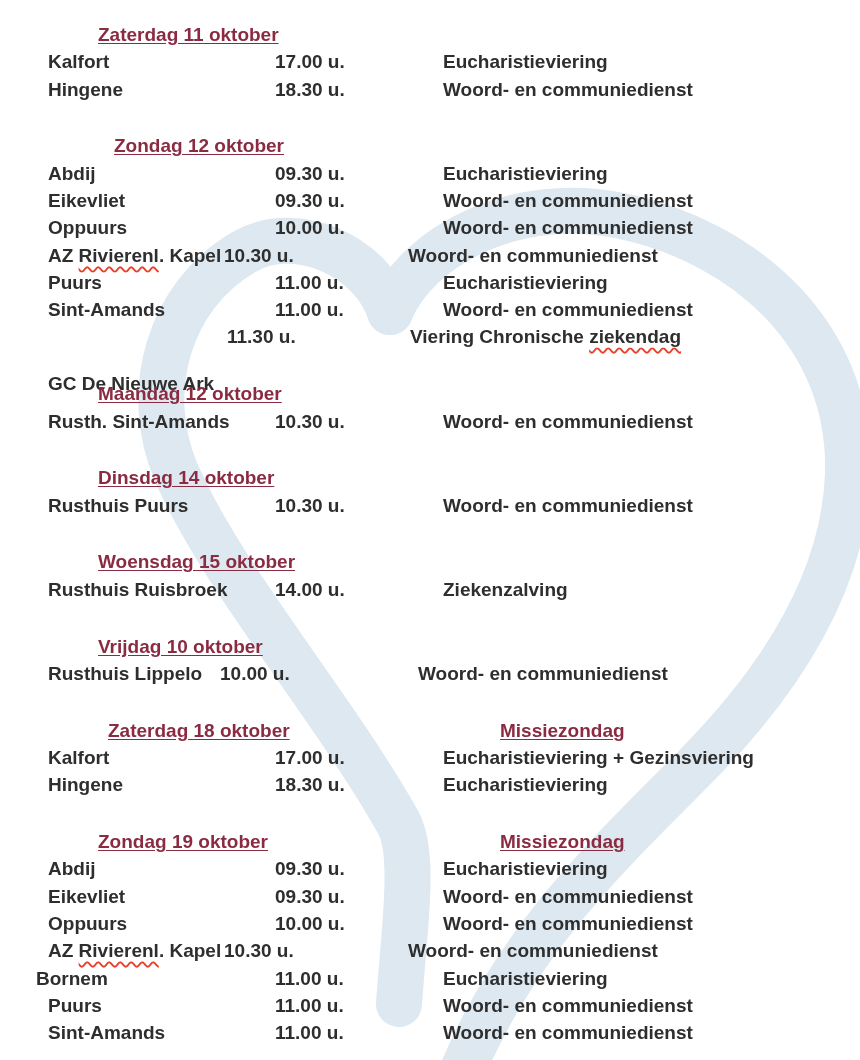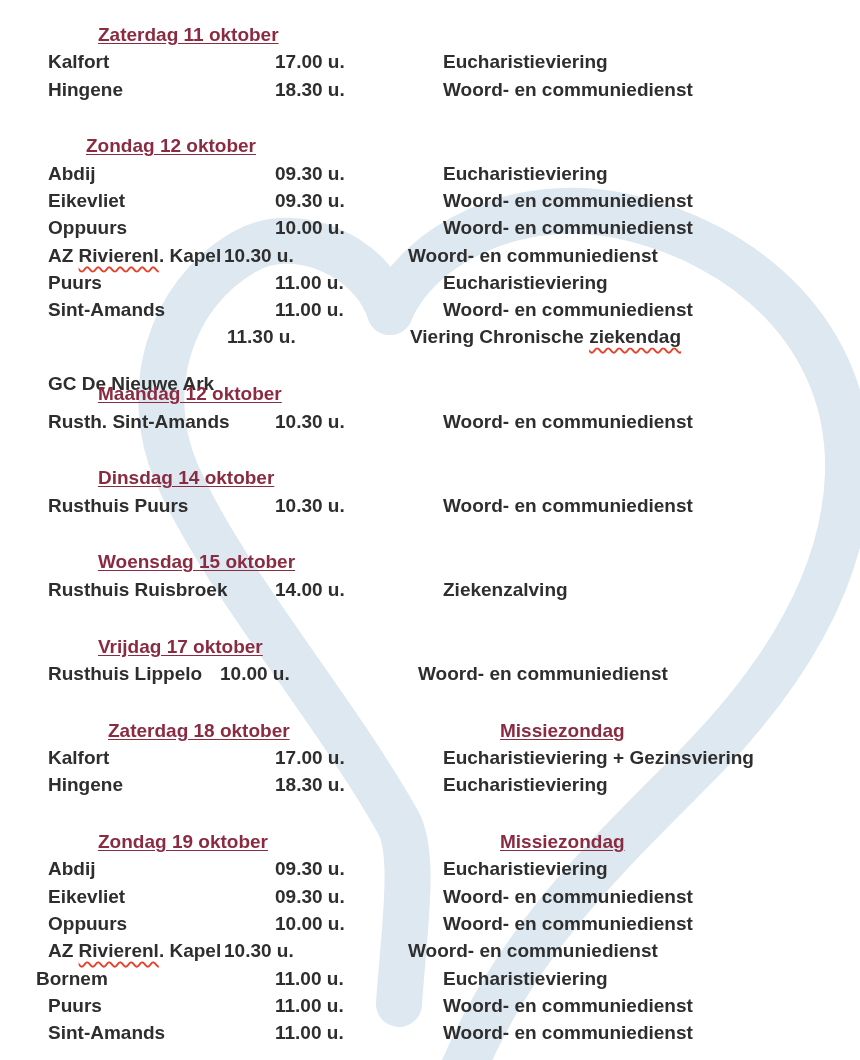--- a/index.html
+++ b/index.html
@@ -46,21 +46,21 @@
           <span class="svc">Eucharistieviering</span>
         </div>
         <div class="line">
           <span class="loc" style="left: 48px;">Hingene</span>
           <span class="time">18.30 u.</span>
           <span class="svc">Woord- en communiedienst</span>
         </div>
       </div>
       <div class="section">
         <div class="line">
-          <span class="hd" style="left: 86px;">Zondag 12 oktober</span>
+          <span class="hd" style="left: 114px;">Zondag 12 oktober</span>
         </div>
         <div class="line">
           <span class="loc" style="left: 48px;">Abdij</span>
           <span class="time">09.30 u.</span>
           <span class="svc">Eucharistieviering</span>
         </div>
         <div class="line">
           <span class="loc" style="left: 48px;">Eikevliet</span>
           <span class="time">09.30 u.</span>
           <span class="svc">Woord- en communiedienst</span>
@@ -116,21 +116,21 @@
           <span class="hd" style="left: 98px;">Woensdag 15 oktober</span>
         </div>
         <div class="line">
           <span class="loc" style="left: 48px;">Rusthuis Ruisbroek</span>
           <span class="time">14.00 u.</span>
           <span class="svc">Ziekenzalving</span>
         </div>
       </div>
       <div class="section">
         <div class="line">
-          <span class="hd" style="left: 98px;">Vrijdag 17 oktober</span>
+          <span class="hd" style="left: 98px;">Vrijdag 10 oktober</span>
         </div>
         <div class="line">
           <span class="loc" style="left: 48px;">Rusthuis Lippelo</span>
           <span class="time" style="left: 220px;">10.00 u.</span>
           <span class="svc" style="left: 418px;">Woord- en communiedienst</span>
         </div>
       </div>
       <div class="section">
         <div class="line">
           <span class="hd" style="left: 108px;">Zaterdag 18 oktober</span>

